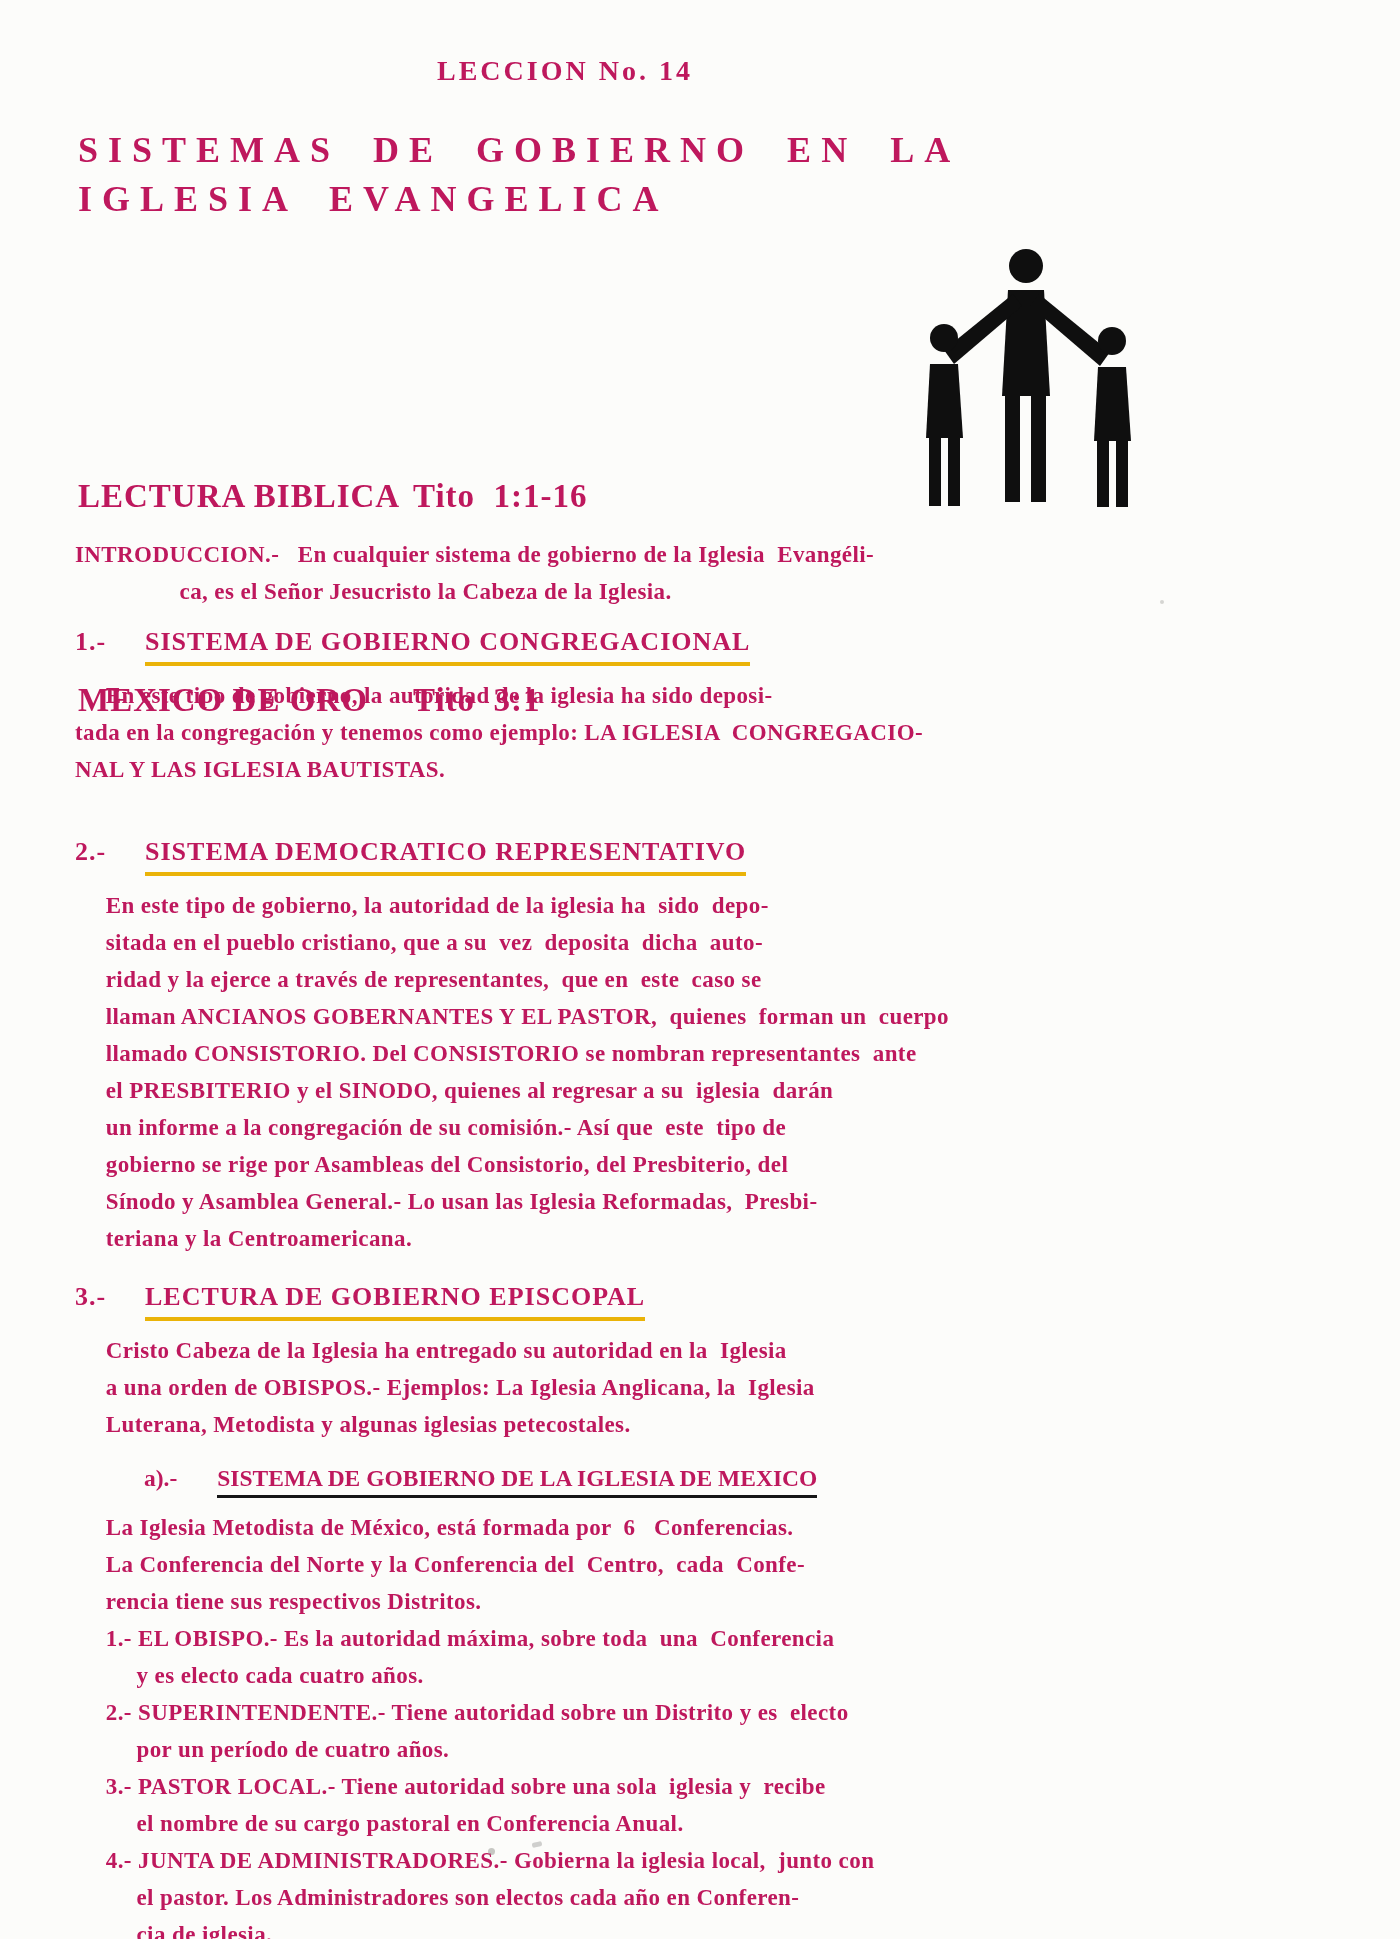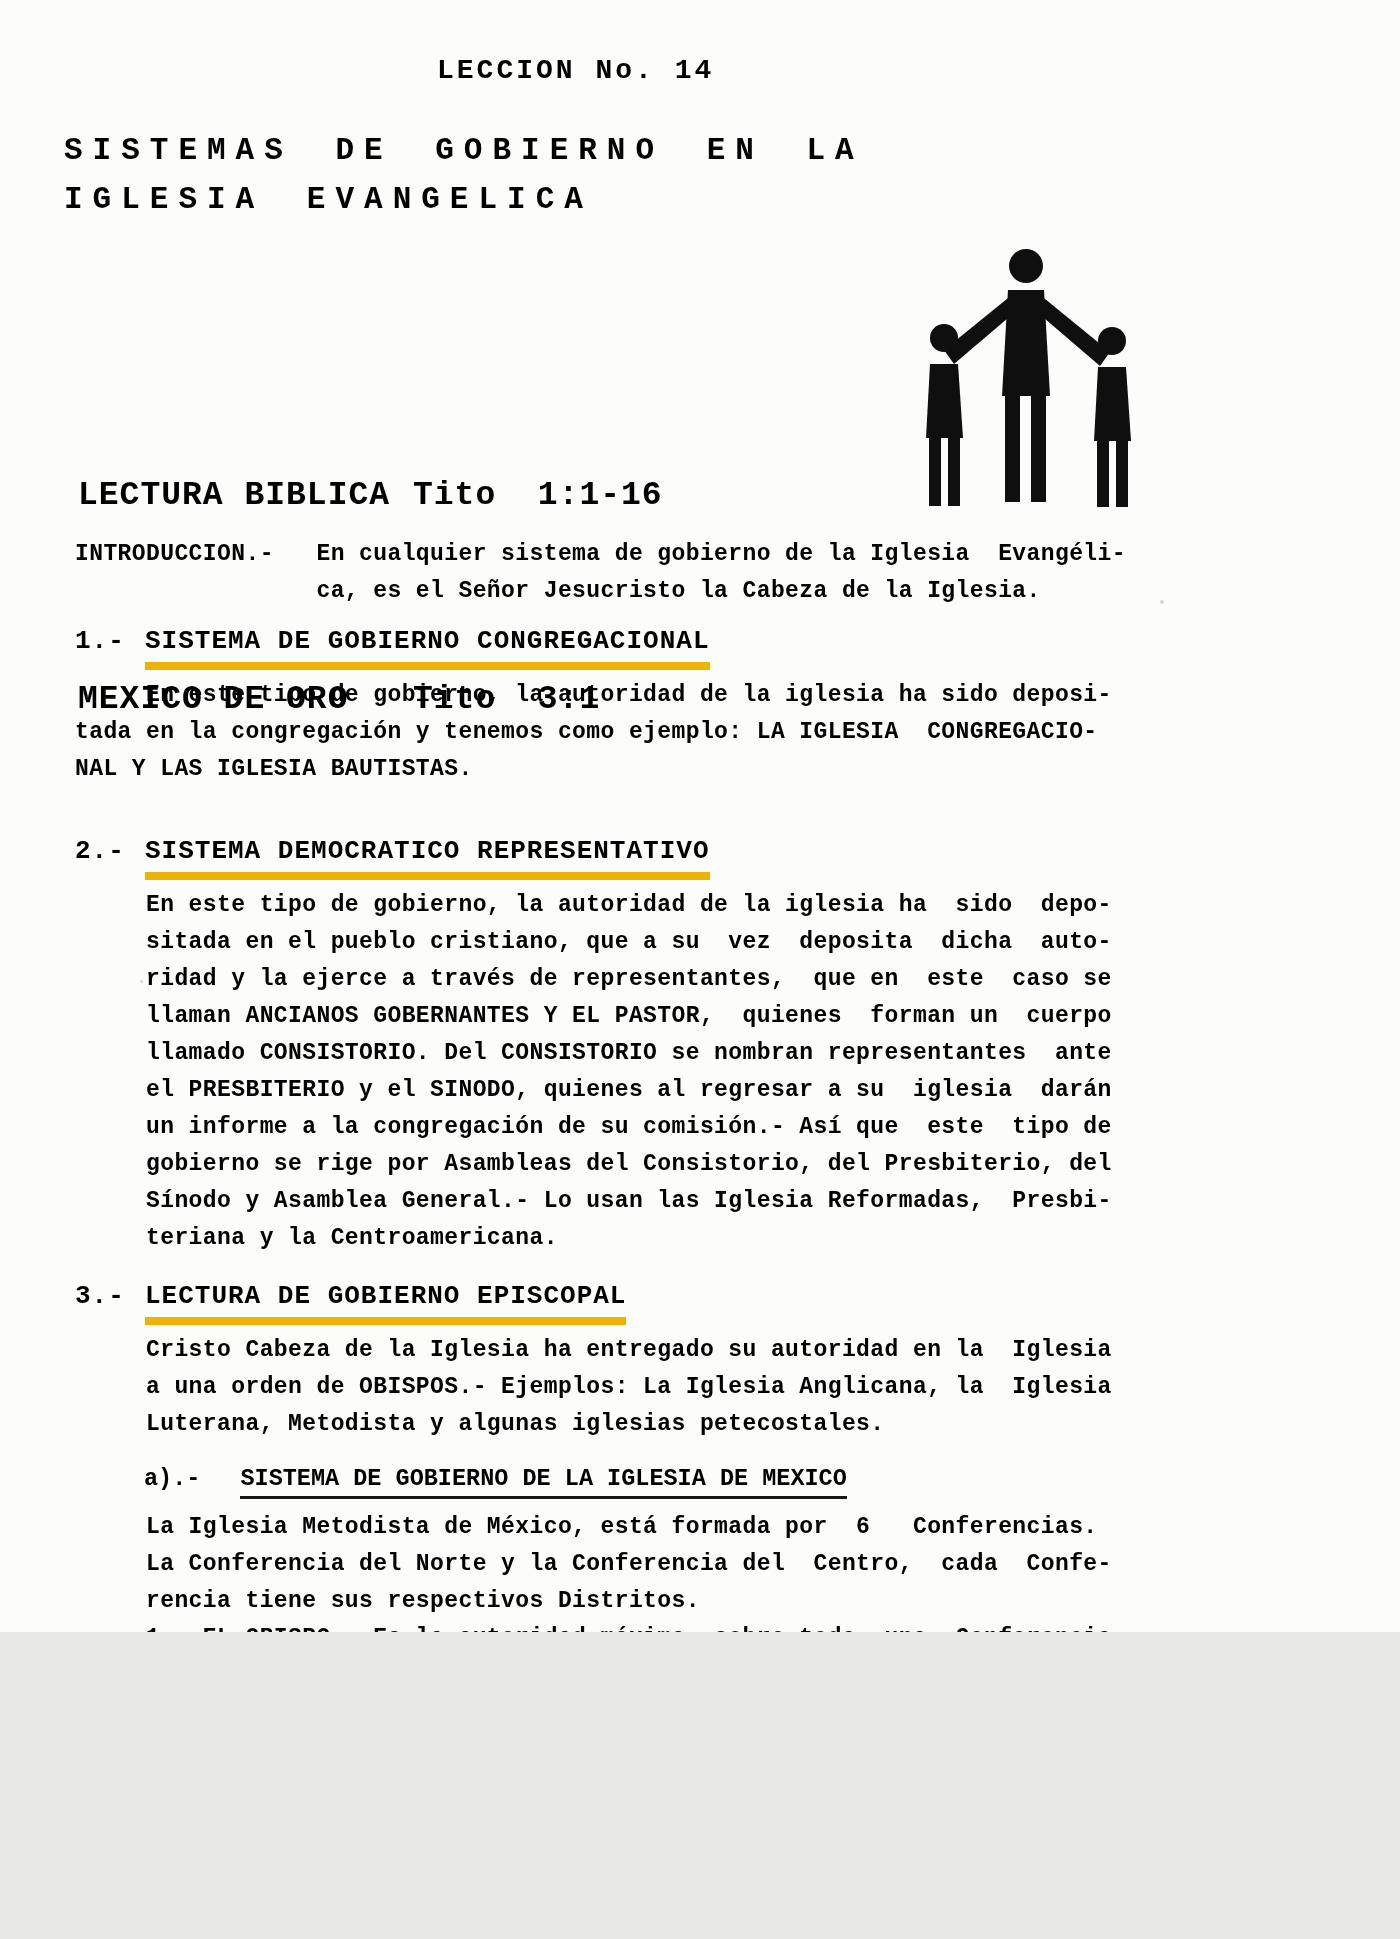--- a/index.html
+++ b/index.html
@@ -3,41 +3,41 @@
 <meta charset="utf-8">
 <style>
   html, body {
     margin: 0;
     padding: 0;
     background: #e8e8e6;
   }
   .sheet {
     position: relative;
     width: 1400px;
-    height: 1632px;
+    height: 1939px;
     background: #fcfcfa;
     overflow: hidden;
-    font-family: Liberation Mono, monospace;
-    color: #000000;
+    font-family: Liberation Serif, serif;
+    color: #be185d;
     -webkit-font-smoothing: antialiased;
   }
   .lesson-no {
     position: absolute;
     left: 437px;
     top: 55px;
     font-size: 28px;
     font-weight: 700;
     letter-spacing: 3px;
     white-space: pre;
   }
   .doc-title {
     position: absolute;
-    left: 64px;
+    left: 78px;
     top: 126px;
-    font-size: 31px;
+    font-size: 36px;
     font-weight: 700;
     letter-spacing: 10px;
     word-spacing: 14px;
     line-height: 49px;
     white-space: pre;
   }
   .scripture {
     position: absolute;
     left: 78px;
     top: 326px;
@@ -81,21 +81,21 @@
     font-weight: 700;
     letter-spacing: 1px;
     margin-bottom: 17px;
     white-space: pre;
   }
   .sec-num {
     display: inline-block;
     width: 70px;
   }
   .sec-title {
-    border-bottom: 8px solid #eab308;
+    border-bottom: 4px solid #eab308;
     padding-bottom: 6px;
   }
   .sub-head {
     white-space: pre;
     padding-left: 69px;
     margin-bottom: 12px;
     font-size: 23.5px;
   }
   .sub-num { margin-right: 40px; }
   .sub-title {

